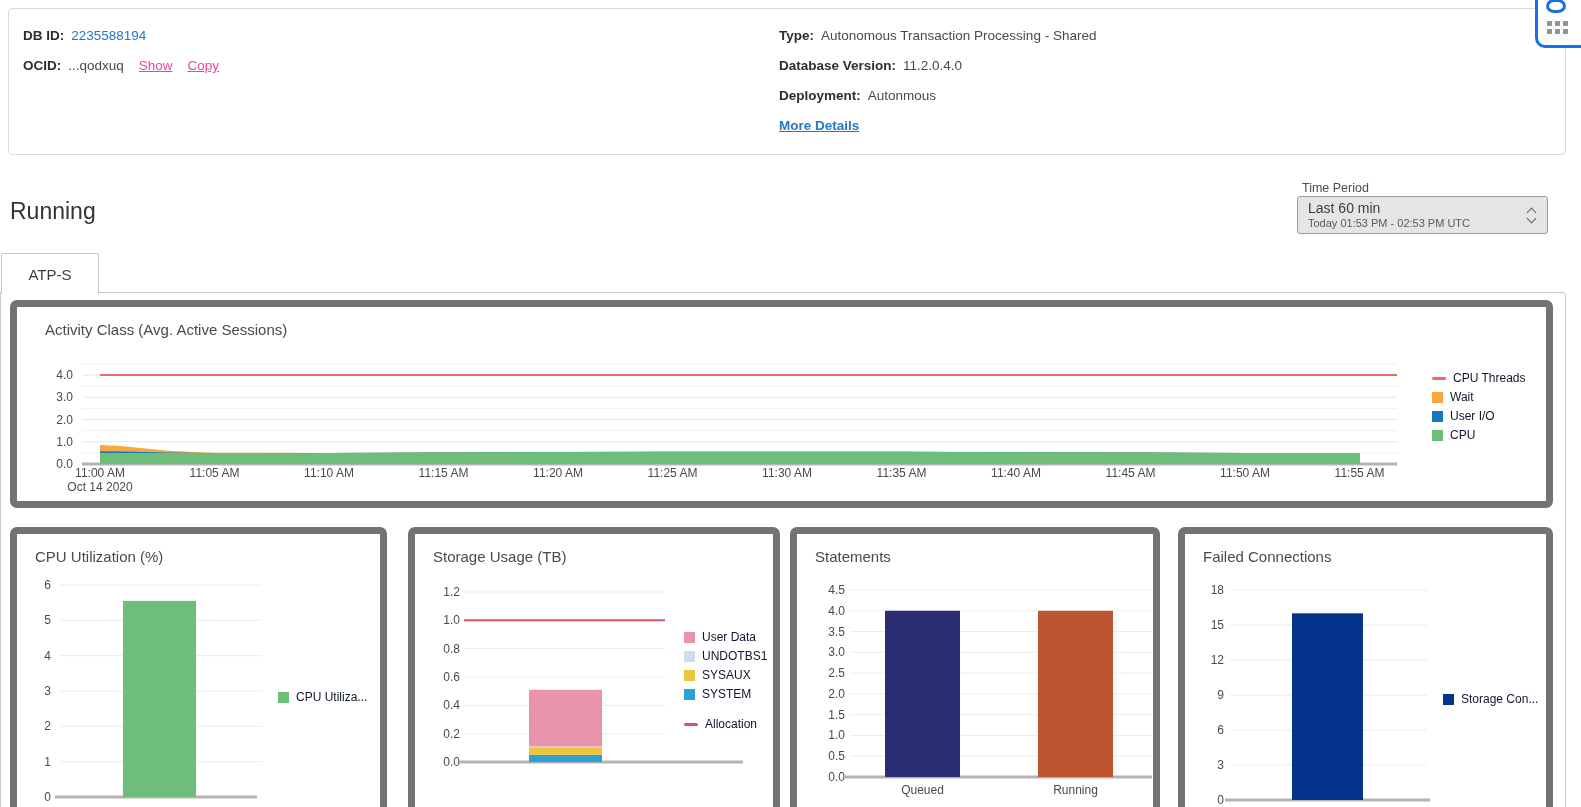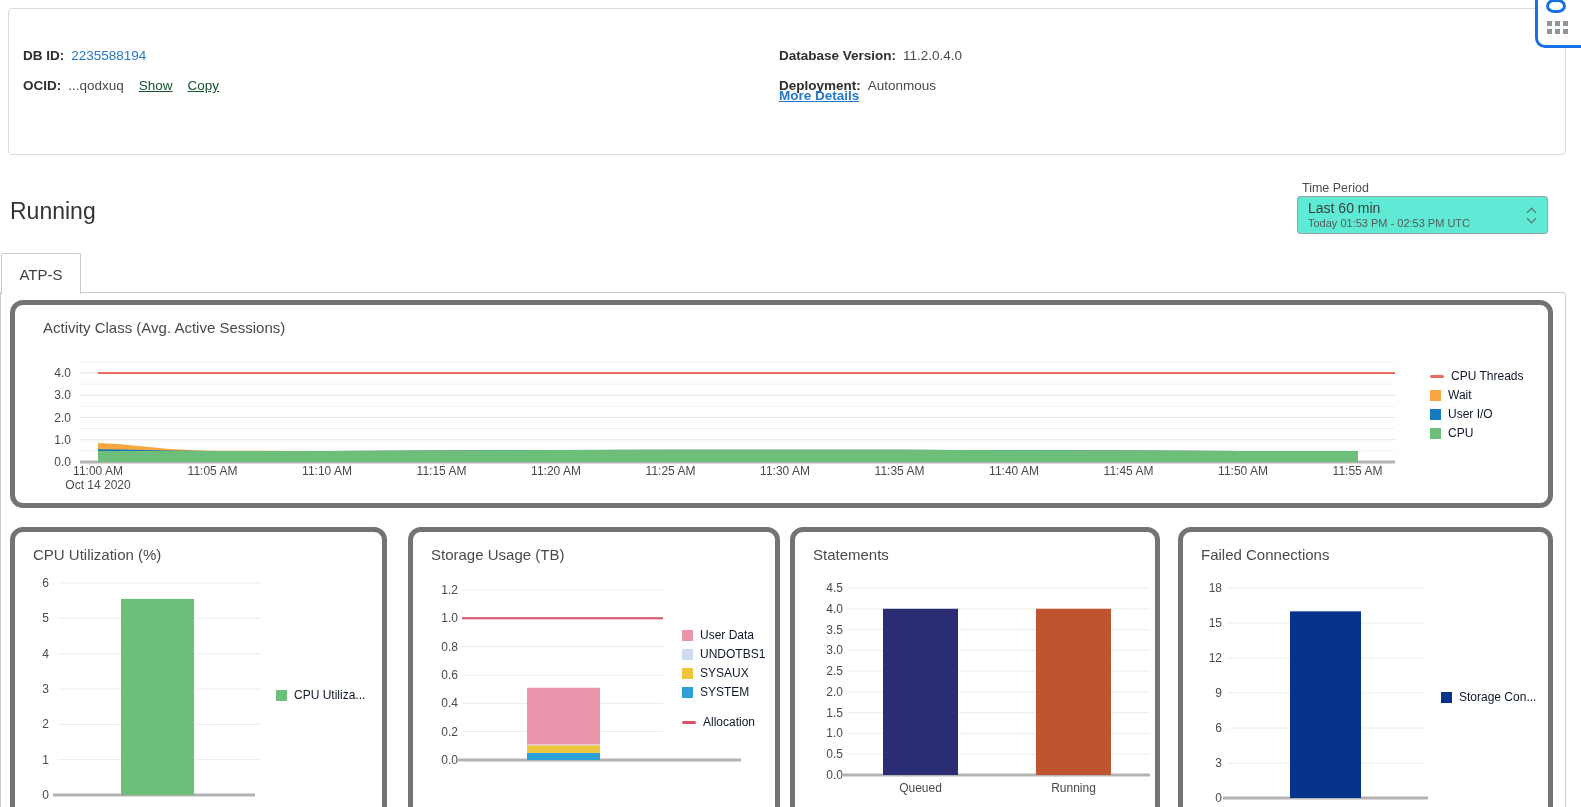--- a/index.html
+++ b/index.html
@@ -4,57 +4,57 @@
 <style>
   * { margin:0; padding:0; box-sizing:border-box; }
   html,body { width:1581px; height:807px; overflow:hidden; background:#fff;
     font-family:"Liberation Sans", sans-serif; color:#3f3f3f; position:relative; }
 
   
   .info-panel { position:absolute; left:8px; top:8px; width:1558px; height:147px;
     border:1px solid #d8dbde; border-radius:4px; background:#fff; }
   .info-col { position:absolute; top:19px; }
   .info-row { display:flex; align-items:baseline; gap:7px; height:30px; font-size:13.5px; }
-  .lbl { font-weight:700; color:#2e2e2e;margin-top:20px; }
+  .lbl { font-weight:700; color:#2e2e2e; }
   .val { color:#4a4a4a; }
   .link { color:#2577c8; text-decoration:none; cursor:pointer; }
   .ulink { color:#2577c8; text-decoration:underline; cursor:pointer;font-weight:bold; }
-  .glink { color:#14532d; text-decoration:underline; cursor:pointer; margin-left:8px; }
+  .glink { color:#ec4899; text-decoration:underline; cursor:pointer; margin-left:8px; }
 
   
   .overlay-icon { position:absolute; right:-12px; top:-16px; width:58px; height:64px;
     background:#fff; border:3px solid #1670e8; border-radius:10px; z-index:50; cursor:pointer; }
   .ov-eye { position:absolute; left:8px; top:12px; width:20px; height:14px;
     border:3px solid #1670e8; border-radius:50% / 60%; }
   .ov-grid { position:absolute; left:9px; top:34px; width:26px; height:13px;
     display:grid; grid-template-columns:5px 5px 5px; grid-template-rows:5px 5px; gap:3px; }
   .ov-grid span { background:#8d949a; }
 
   
   .summary-title { position:absolute; left:10px; top:198px; font-size:23px; font-weight:400; color:#333; }
   .tp-label { position:absolute; left:1302px; top:181px; font-size:12.5px; color:#4d4d4d;text-align:right; }
   .tp-select { position:absolute; left:1297px; top:196px; width:251px; height:38px;
-    border:1px solid #9aa0a6; border-radius:3px; background:#5eead4; cursor:pointer; }
+    border:1px solid #9aa0a6; border-radius:3px; background:#e5e5e5; cursor:pointer; }
   .tp-main { position:absolute; left:10px; top:3px; font-size:14px; color:#3d3d3d; }
   .tp-sub  { position:absolute; left:10px; top:20px; font-size:11px; color:#5a5a5a; }
   .tp-chevrons { position:absolute; right:10px; top:10px; width:10px; height:18px; }
   .chev { position:absolute; left:1px; width:7px; height:7px;
     border-right:1.6px solid #5f6368; border-bottom:1.6px solid #5f6368; }
   .chev.up { top:2px; transform:rotate(-135deg); }
   .chev.down { top:8px; transform:rotate(45deg); }
 
   
-  .tab { position:absolute; left:1px; top:253px; width:80px; height:41px; background:#fff;
+  .tab { position:absolute; left:1px; top:253px; width:98px; height:41px; background:#fff;
     border:1px solid #c6cacd; border-bottom:none; border-radius:2px 2px 0 0; z-index:3;
     display:flex; align-items:center; justify-content:center; font-size:15px; color:#3f3f3f; cursor:pointer; }
   .tab-content { position:absolute; left:0px; top:292px; width:1566px; height:520px;
     border:1px solid #c6cacd; border-radius:0 3px 0 0; background:#fff; z-index:1; }
 
   
-  .card { position:absolute; border:5px solid #737373; border-radius:13px; background:#fff; z-index:2; }
+  .card { position:absolute; border:7px solid #737373; border-radius:7px; background:#fff; z-index:2; }
   .card-title { position:absolute; left:18px; top:14px; font-size:15px; color:#4a4a4a; white-space:nowrap; }
   #card-activity .card-title { left:28px; }
   .chart-mount { position:absolute; left:0; top:0; }
   svg { display:block; }
   svg text { font-family:"Liberation Sans", sans-serif; }
 
   .legend { position:absolute; font-size:12px; color:#0f172a; z-index:4; }
   .legend-item { display:flex; align-items:center; gap:7px; margin-bottom:5px; height:14px; white-space:nowrap; }
   .legend-item.gap-before { margin-top:16px; }
   .sw-square { width:11px; height:11px; flex:0 0 11px; }
@@ -70,20 +70,24 @@
       <a class="link" href="#">2235588194</a>
     </div>
     <div class="info-row">
       <span class="lbl">OCID:</span>
       <span class="val">...qodxuq</span>
       <a class="glink" href="#">Show</a>
       <a class="glink" href="#">Copy</a>
     </div>
   </div>
   <div class="info-col" style="left:770px;">
+    <div class="info-row">
+      <span class="lbl">Type:</span>
+      <span class="val">Autonomous Transaction Processing - Shared</span>
+    </div>
     <div class="info-row">
       <span class="lbl">Database Version:</span>
       <span class="val">11.2.0.4.0</span>
     </div>
     <div class="info-row">
       <span class="lbl">Deployment:</span>
       <span class="val">Autonmous</span>
     </div>
     <div class="info-row">
       <a class="ulink" href="#">More Details</a>

